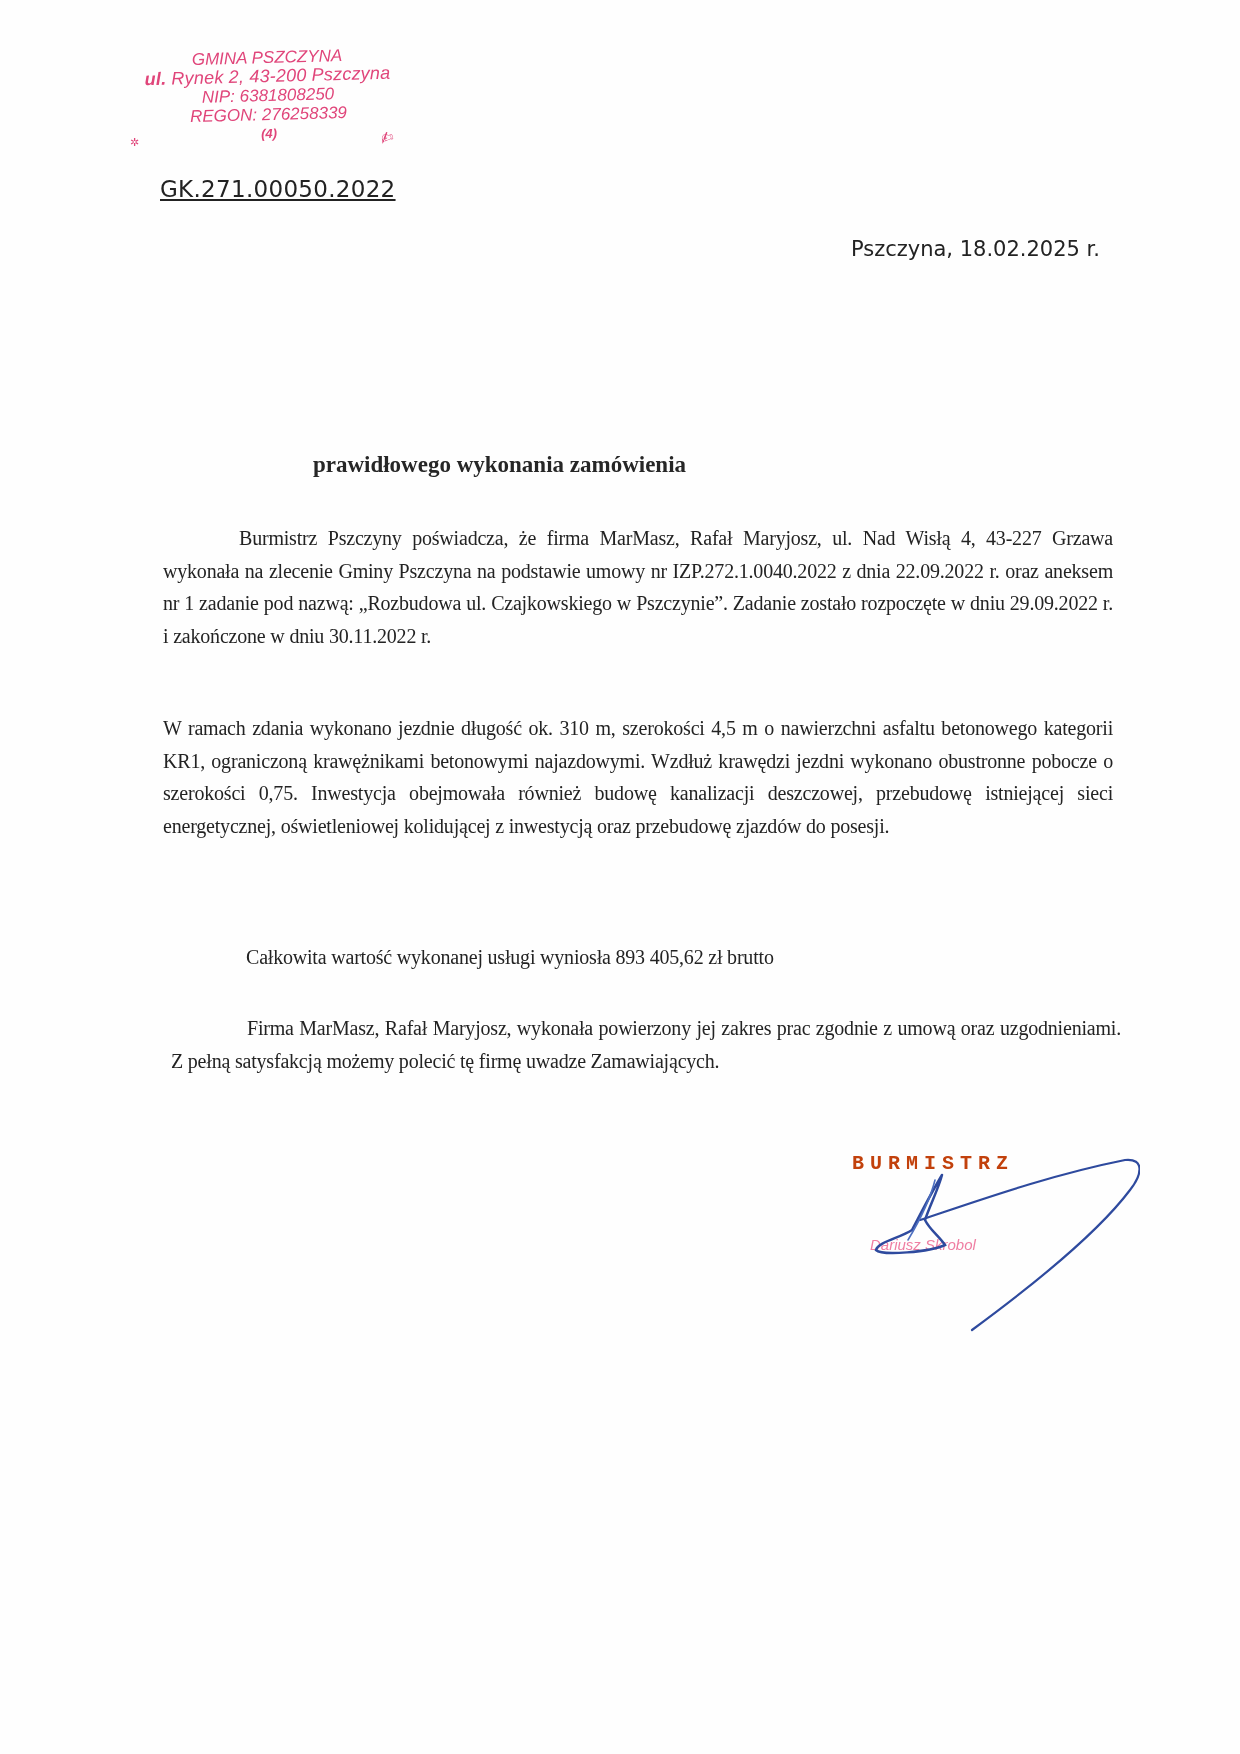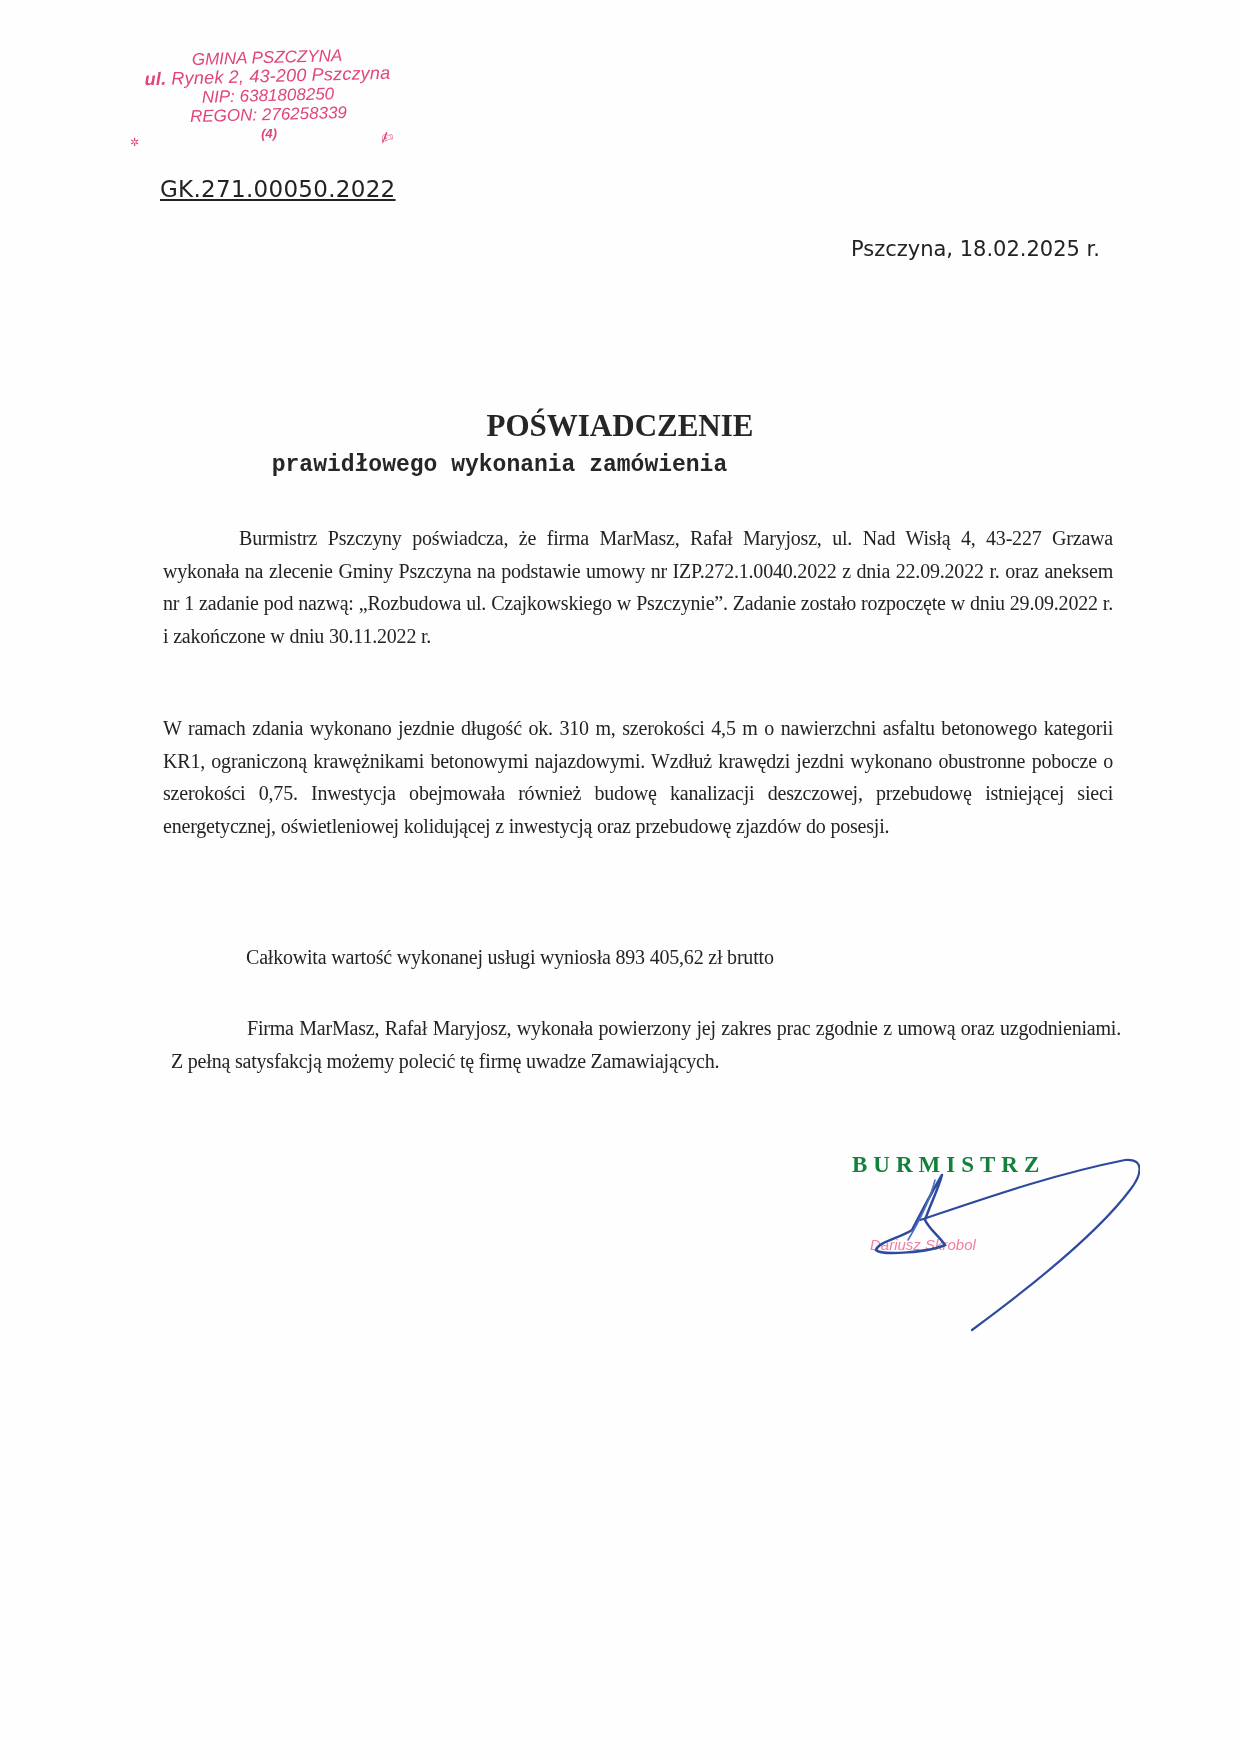--- a/index.html
+++ b/index.html
@@ -24,39 +24,39 @@
 
     .ref { position: absolute; left: 160px; top: 176px; font-size: 23px; letter-spacing: 0.3px; text-decoration: underline; }
     .place-date { position: absolute; right: 140px; top: 237px; font-size: 21px; }
 
     .title {
       position: absolute; left: 0; width: 1240px; top: 408px; text-align: center;
       font-family: "Liberation Serif", serif; font-weight: bold; font-size: 31px; color: #262626;
     }
     .subtitle {
       position: absolute; left: 0; width: 999px; top: 452px; text-align: center;
-      font-family: Liberation Mono, monospace; font-weight: bold; font-size: 23px; color: #262626;
+      font-family: Liberation Serif, serif; font-weight: bold; font-size: 23px; color: #262626;
     }
 
     .para {
       position: absolute; left: 163px; width: 950px;
       font-family: Liberation Serif, serif; font-size: 20px; line-height: 32.5px;
       text-align: justify; color: #232323; letter-spacing: -0.2px;
     }
     .indent { text-indent: 76px; }
     .p1 { top: 522px; }
     .p2 { top: 712px; }
     .p3 { top: 934px; }
     .p4 { top: 1004px; }
 
     
     .sig-stamp-title {
       position: absolute; left: 852px; top: 1152px;
-      font-family: Liberation Serif, serif; font-weight: bold; font-size: 23px;
-      color: #15803d; letter-spacing: 6px;
+      font-family: Liberation Mono, monospace; font-weight: bold; font-size: 20px;
+      color: #c2410c; letter-spacing: 6px;
     }
     .sig-stamp-name {
       position: absolute; left: 870px; top: 1236px;
       font-family: "Liberation Sans", sans-serif; font-style: italic; font-size: 15px;
       color: #ef7fa3;
     }
     .signature { position: absolute; left: 780px; top: 1120px; width: 360px; height: 230px; }
   </style>
 </head>
 <body>
@@ -69,21 +69,20 @@
     <div class="l3">NIP: 6381808250</div>
     <div class="l4">REGON: 276258339</div>
     <div class="l5">(4)</div>
   </div>
   <span class="stamp-mark-left">✲</span>
   <span class="stamp-mark-right">✍</span>
 
   <div class="ref body-font">GK.271.00050.2022</div>
   <div class="place-date body-font">Pszczyna, 18.02.2025 r.</div>
 
-  <div class="title">POŚWIADCZENIE</div>
   <div class="subtitle">prawidłowego wykonania zamówienia</div>
 
   <p class="para indent p1" style="margin:0;">Burmistrz Pszczyny poświadcza, że firma MarMasz, Rafał Maryjosz, ul. Nad Wisłą 4, 43-227 Grzawa wykonała na zlecenie Gminy Pszczyna na podstawie umowy nr IZP.272.1.0040.2022 z dnia 22.09.2022 r. oraz aneksem nr 1 zadanie pod nazwą: „Rozbudowa ul. Czajkowskiego w Pszczynie”. Zadanie zostało rozpoczęte w dniu 29.09.2022 r. i zakończone w dniu 30.11.2022 r.</p>
   <p class="para p2" style="margin:0;">W ramach zdania wykonano jezdnie długość ok. 310 m, szerokości 4,5 m o nawierzchni asfaltu betonowego kategorii KR1, ograniczoną krawężnikami betonowymi najazdowymi. Wzdłuż krawędzi jezdni wykonano obustronne pobocze o szerokości 0,75. Inwestycja obejmowała również budowę kanalizacji deszczowej, przebudowę istniejącej sieci energetycznej, oświetleniowej kolidującej z inwestycją oraz przebudowę zjazdów do posesji.</p>
   <p class="para indent p3" style="margin:7px; text-align:left;">Całkowita wartość wykonanej usługi wyniosła 893 405,62 zł brutto</p>
   <p class="para indent p4" style="margin:8px;">Firma MarMasz, Rafał Maryjosz, wykonała powierzony jej zakres prac zgodnie z umową oraz uzgodnieniami. Z pełną satysfakcją możemy polecić tę firmę uwadze Zamawiających.</p>
 
   <div class="sig-stamp-title">BURMISTRZ</div>
   <div class="sig-stamp-name">Dariusz Skrobol</div>
   <svg class="signature" viewBox="0 0 360 230">

